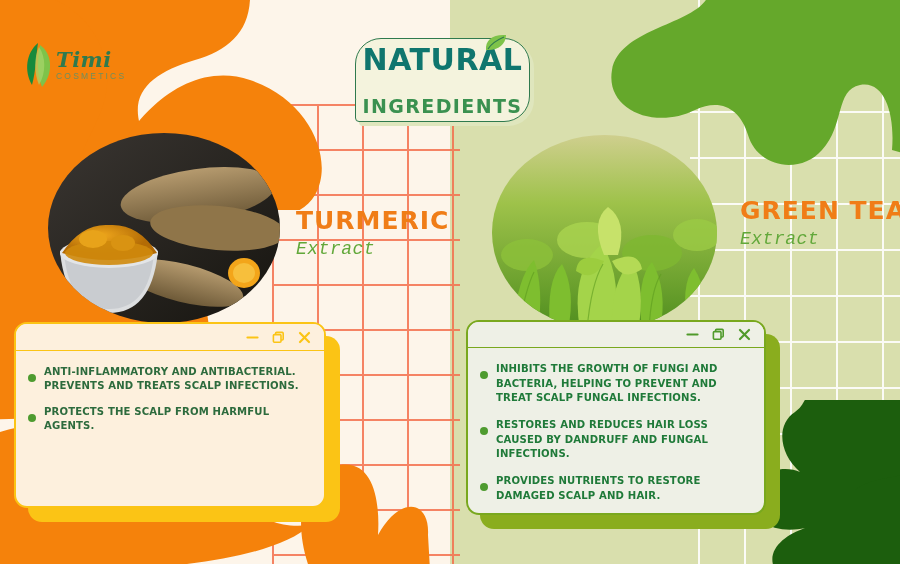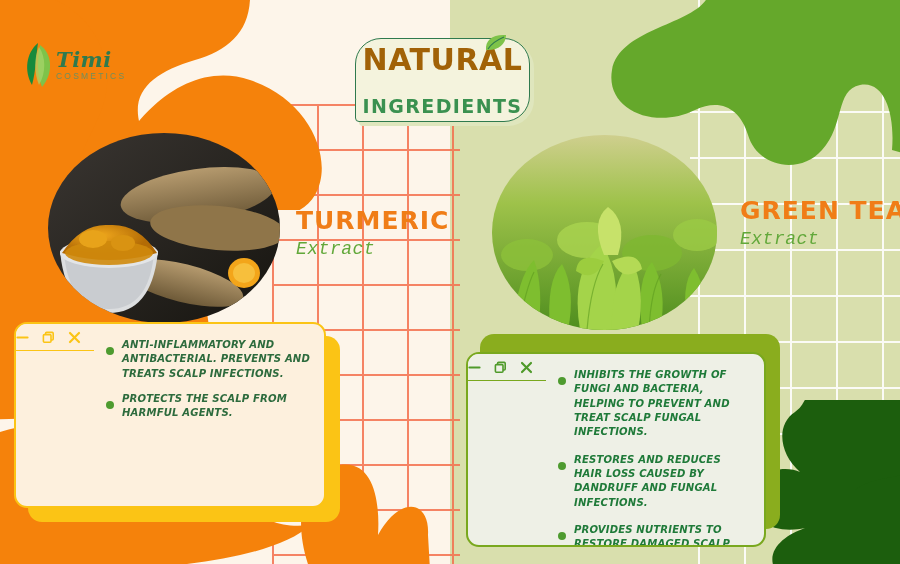--- a/index.html
+++ b/index.html
@@ -45,21 +45,21 @@
 
   
   .badge {
     position:absolute; left:355px; top:38px; width:175px; height:84px;
     background:#f4f3dd; border:1.6px solid #2f7a4e;
     border-radius:26px 26px 26px 4px;
     display:flex; flex-direction:column; align-items:center; justify-content:center;
     box-shadow: 4px 4px 0 #dfe6bd;
   }
   .badge-l1 { font-family:"DejaVu Sans", sans-serif; font-weight:700; font-size:30px;
-              color:#a16207; letter-spacing:.5px; line-height:1; position:relative; }
+              color:#0f766e; letter-spacing:.5px; line-height:1; position:relative; }
   .badge-l2 { font-family:"DejaVu Sans", sans-serif; font-weight:700; font-size:19px;
               color:#3a9150; letter-spacing:1.4px; line-height:1; margin-top:22px; }
   .badge-leaf { position:absolute; right:15px; top:-11px; width:22px; height:17px; }
 
   
   .circ { position:absolute; border-radius:50%; overflow:hidden; }
   .circ-l { left:48px; top:133px; width:232px; height:190px; }
   .circ-r { left:492px; top:135px; width:225px; height:195px; }
 
   
@@ -67,21 +67,21 @@
               color:#f07d17; letter-spacing:1px; white-space:nowrap; }
   .ttl-sub  { font-family:Liberation Mono, monospace; font-style:italic; font-size:18px;
               color:#62a83a; letter-spacing:.5px; margin-top:4px; }
   .ttl-l { position:absolute; left:296px; top:206px; }
   .ttl-r { position:absolute; left:740px; top:196px; }
 
   
   .card { position:absolute; border-radius:14px; overflow:visible; }
   .card-shadow { position:absolute; border-radius:14px; }
   .card-win { position:absolute; border-radius:13px; border:2.2px solid; overflow:hidden;
-              display:flex; flex-direction:row;font-style:italic; }
+              display:flex; flex-direction:column; }
   .titlebar { height:27px; display:flex; align-items:center; justify-content:flex-end;
               gap:13px; padding-right:13px; border-bottom:1.8px solid; }
   .wc { width:13px; height:13px; display:flex; align-items:center; justify-content:center; }
   .wbody { flex:1; padding:14px 14px 10px 12px; display:flex; flex-direction:column; }
 
   ul.bullets { list-style:none; display:flex; flex-direction:column; }
   ul.bullets li { display:flex; align-items:flex-start; gap:8px; }
   .dot { width:8px; height:8px; border-radius:50%; flex:0 0 8px; margin-top:9px; }
   .btxt { font-family:"DejaVu Sans", sans-serif; font-weight:700; font-size:10.1px;
           line-height:1.42; letter-spacing:.15px; }
@@ -93,21 +93,21 @@
                          border-color:#fbc415; background:#fdf0dd; }
   #card-left .titlebar { border-color:#fbc415; background:#fdf0dd; }
   #card-left ul.bullets { gap:11px; }
   #card-left .dot { background:#4e9b2f; }
   #card-left .btxt { color:#2d6b3d; }
 
   
   #card-right { left:466px; top:320px; width:300px; height:195px; }
   #card-right .card-shadow { left:14px; top:14px; width:300px; height:195px; background:#8aad1e; }
   #card-right .card-win { left:0; top:0; width:300px; height:195px;
-                          border-color:#79a81e; background:#eef0e6;margin-top:32px; }
+                          border-color:#79a81e; background:#eef0e6; }
   #card-right .titlebar { border-color:#79a81e; background:#eef0e6; }
   #card-right ul.bullets { gap:13px; }
   #card-right .dot { background:#4e9b2f; }
   #card-right .btxt { color:#1f7a39; }
 </style>
 </head>
 <body>
 
 <div id="stage">
 

